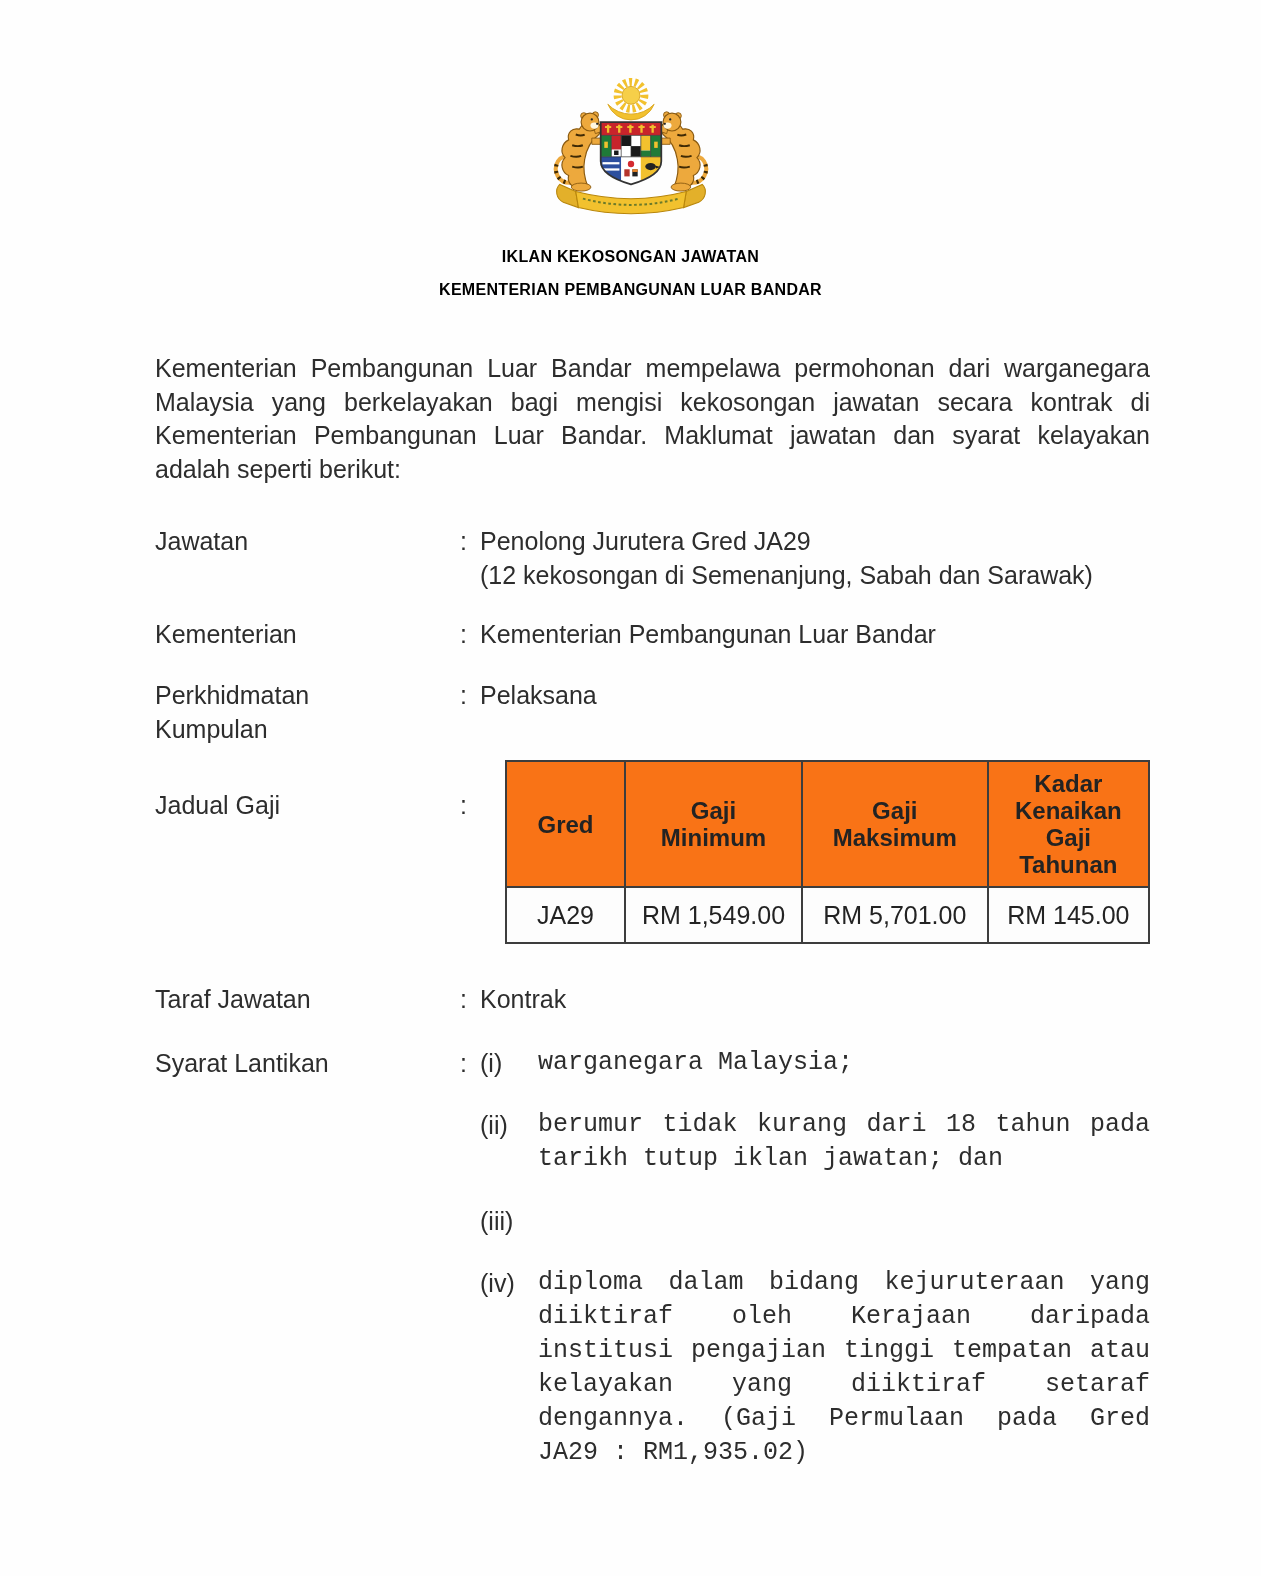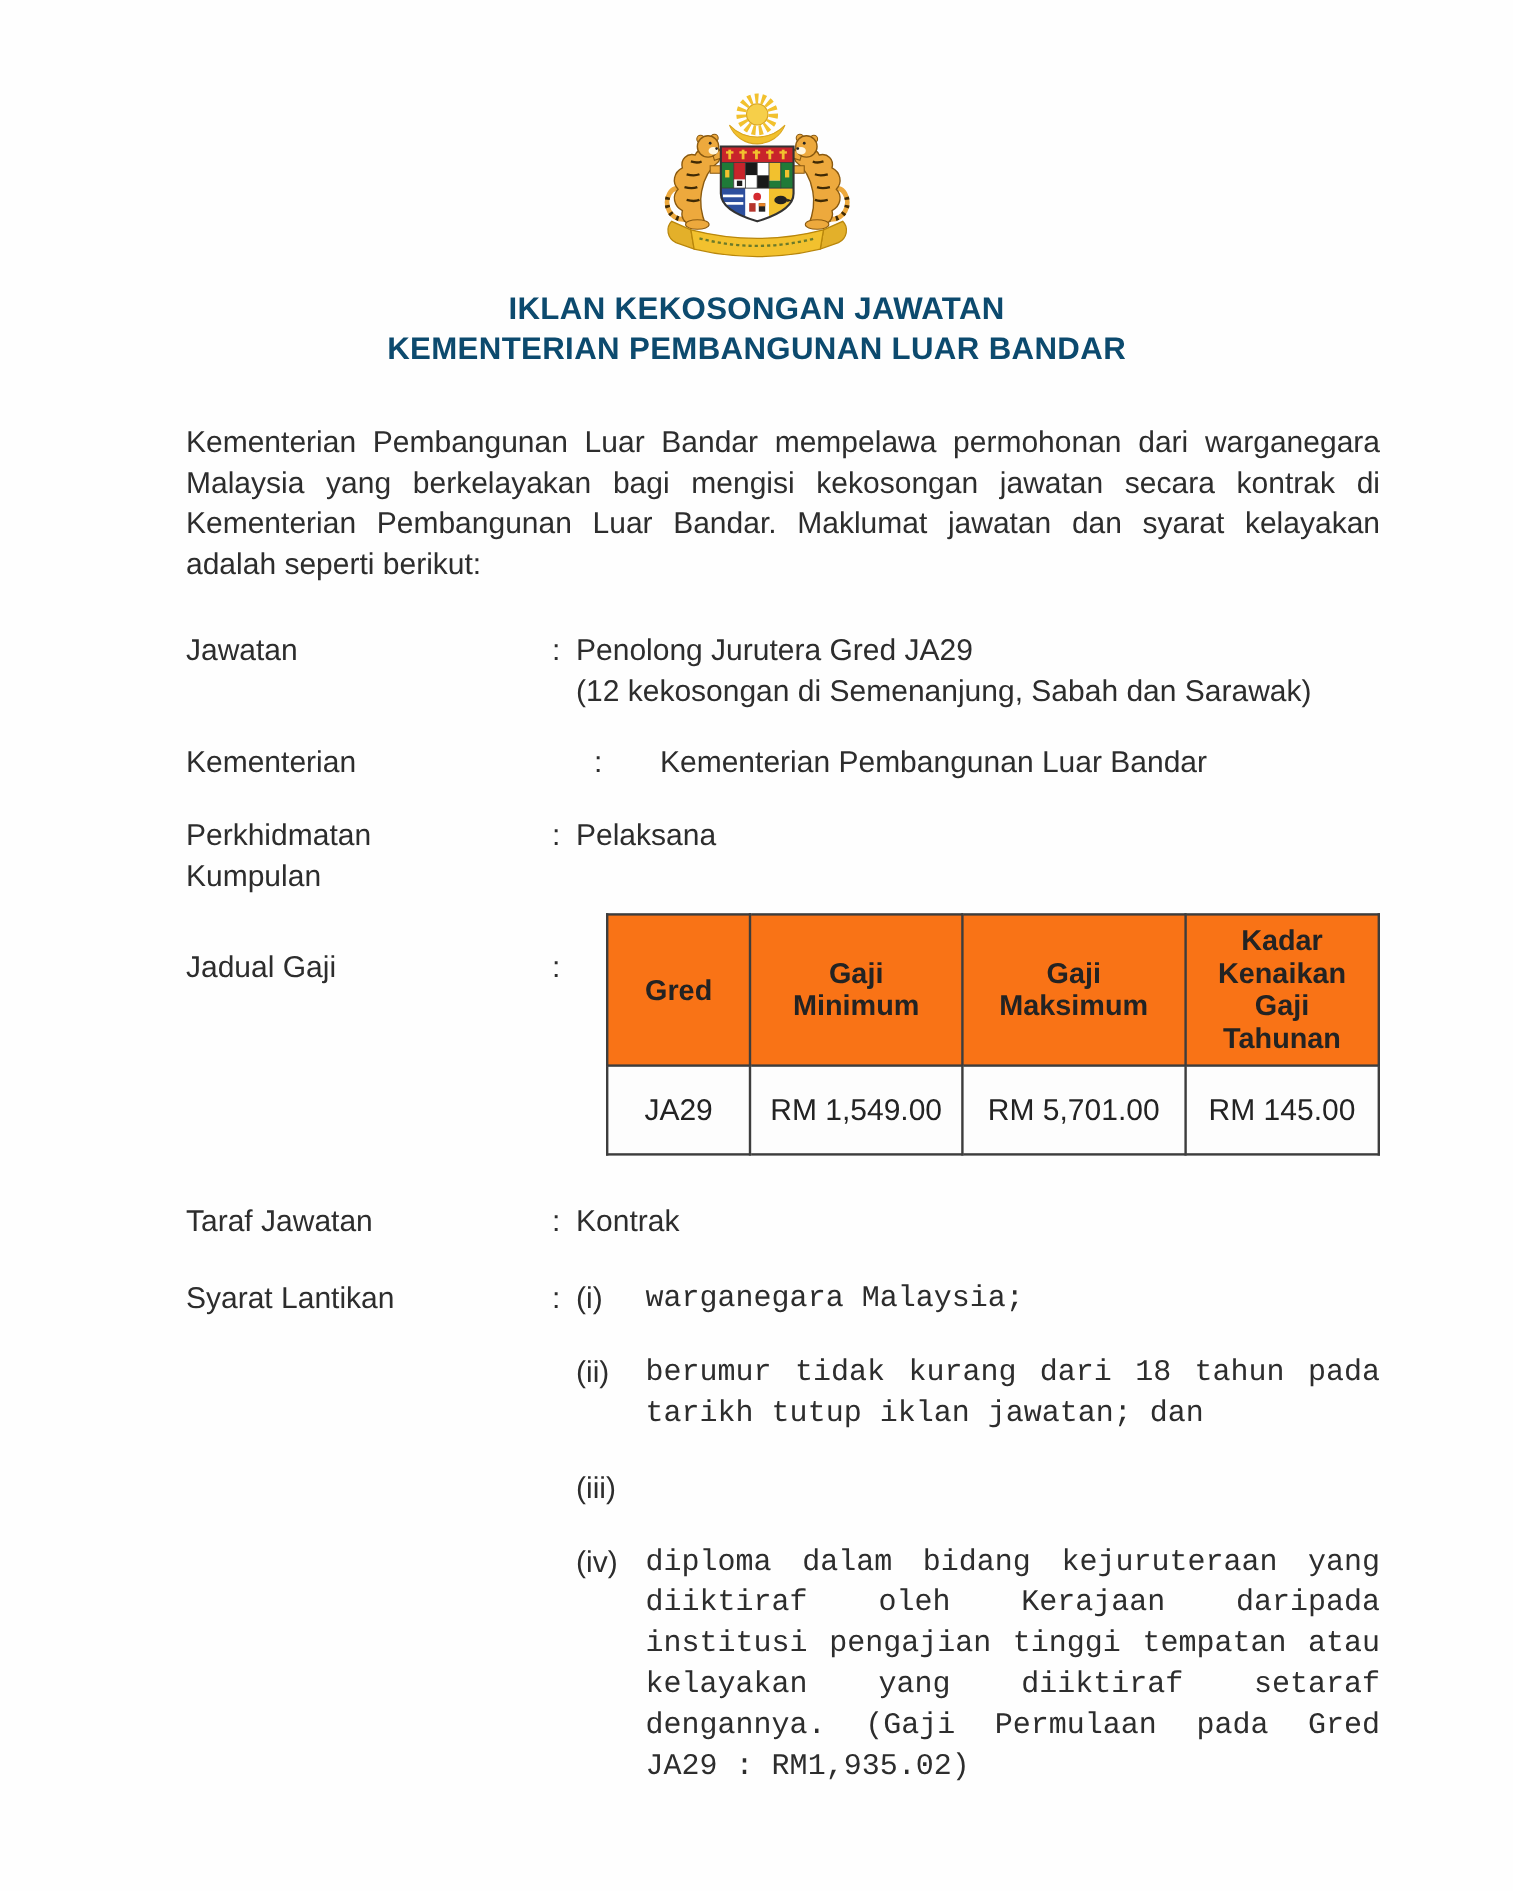--- a/index.html
+++ b/index.html
@@ -12,23 +12,23 @@
     font-family: "Liberation Sans", "DejaVu Sans", sans-serif;
     color: #2d2d2d;
     overflow: hidden;
   }
   .crest-wrap { text-align: center; padding-top: 72px; }
   .crest { display: inline-block; }
   .title-block {
     margin-top: 14px;
     text-align: center;
     font-weight: bold;
-    font-size: 26px;
+    font-size: 16px;
     line-height: 33px;
-    color: #0c4a6e;
+    color: #000000;
     letter-spacing: 0.3px;
   }
   .content { margin: 0 111px 0 155px; }
   .intro {
     margin: 46px 0 0 0;
     font-size: 25px;
     line-height: 33.5px;
     text-align: justify;
   }
   .field-row {
@@ -39,21 +39,21 @@
     line-height: 34px;
   }
   .item-row {
     display: grid;
     grid-template-columns: 305px 20px 58px 1fr;
     align-items: start;
     font-size: 25px;
     line-height: 34px;
   }
   .row-jawatan { margin-top: 38px; }
-  .row-kementerian { margin-top: 25px; gap: 35px; }
+  .row-kementerian { margin-top: 25px; }
   .row-kumpulan { margin-top: 27px; }
   .row-jadual { margin-top: 14px; }
   .row-taraf { margin-top: 38px; }
   .row-syarat { margin-top: 30px; }
   .row-item { margin-top: 28px; }
   .pt-table { padding-top: 28px; }
   .item-text { text-align: justify; font-family: Liberation Mono, monospace; }
   .salary-table {
     border-collapse: collapse;
     margin-left: 25px;
@@ -68,21 +68,21 @@
   .salary-table th {
     background: #f97316;
     font-weight: bold;
     font-size: 24px;
     line-height: 27px;
     padding: 8px 4px;
     height: 118px;
   }
   .salary-table td {
     font-size: 25px;
-    height: 74px;
+    height: 56px;
     padding: 0 6px;
     background: #fdfdfd;
   }
   .col-gred { width: 123px; }
   .col-min { width: 182px; }
   .col-max { width: 190px; }
   .col-kadar { width: 165px; }
 </style>
 </head>
 <body>

